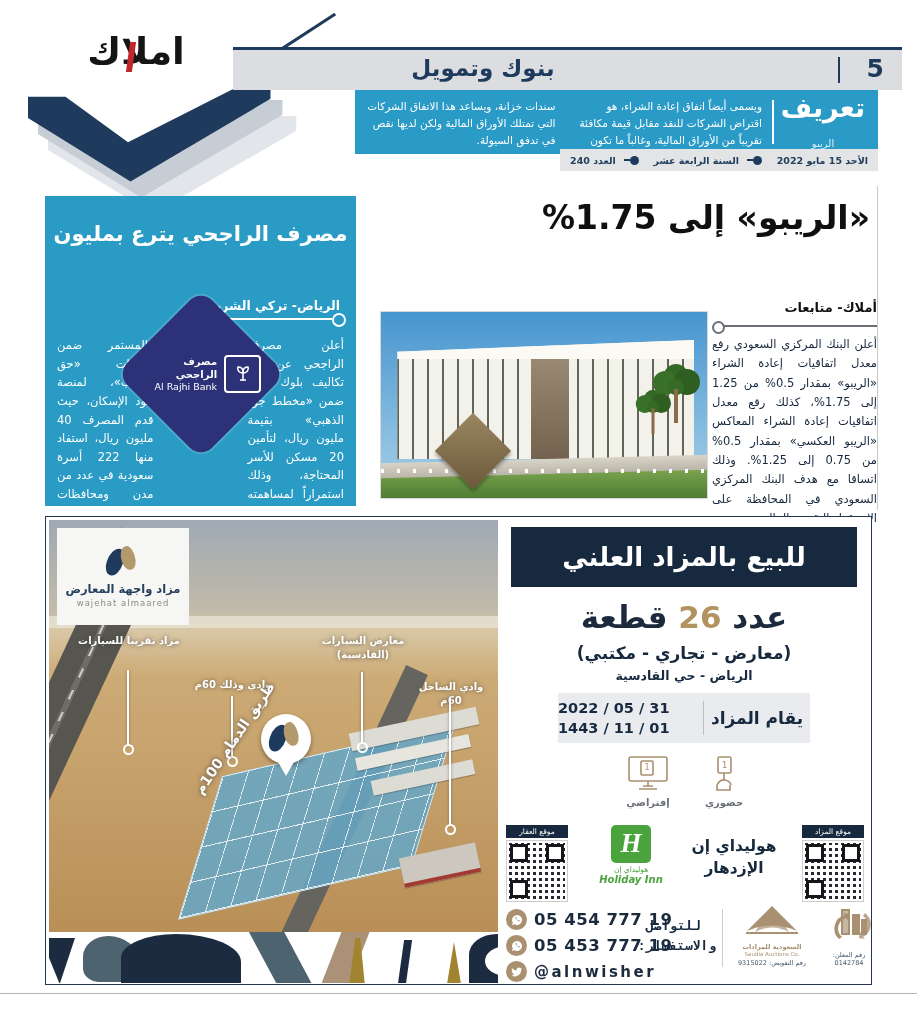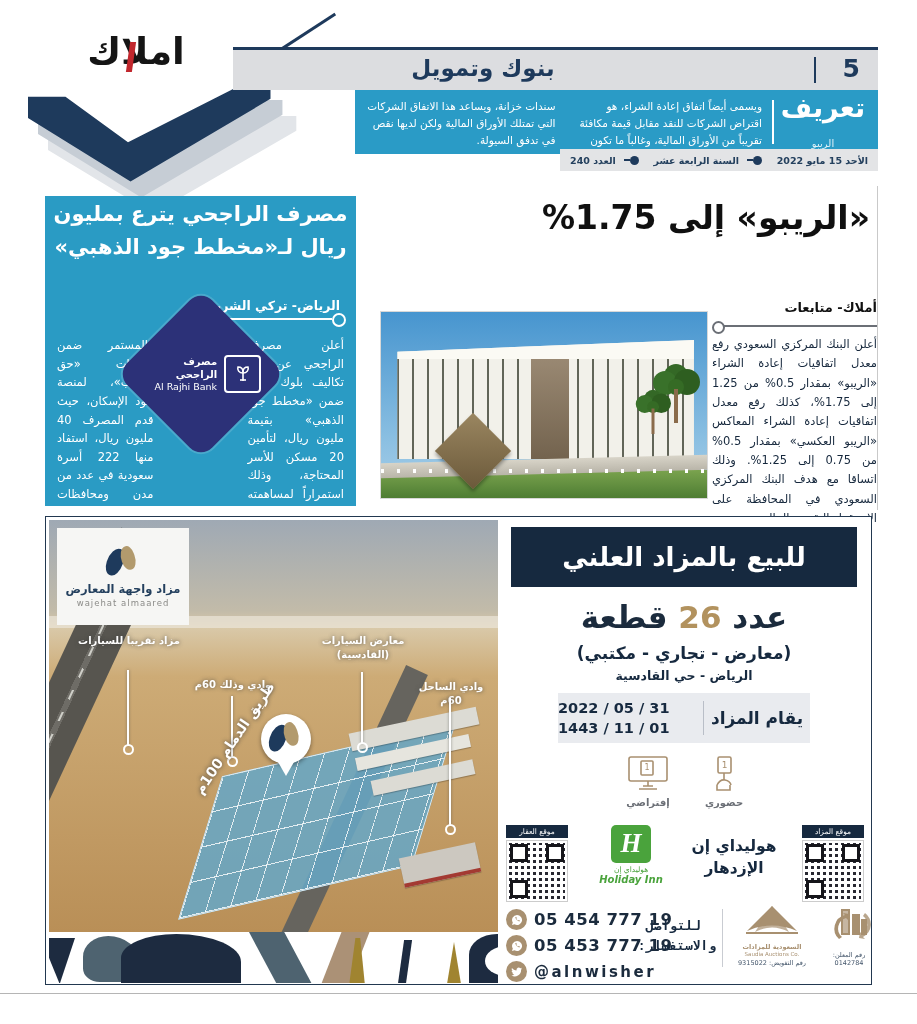--- a/index.html
+++ b/index.html
@@ -14,21 +14,21 @@
   .logo-red{position:absolute;left:100px;top:14px;width:6px;height:30px;background:#c1272d;transform:skewX(-8deg);}
   .chev{position:absolute;}
   .chev-g2{left:20px;top:88px;width:256px;height:106px;background:#e2e5e9;
            clip-path:polygon(0 12%,15% 12%,40% 55%,86% 0,97% 0,97% 14%,41% 92%,0 32%);}
   .chev-g1{left:10px;top:72px;width:252px;height:106px;background:#c6cdd5;
            clip-path:polygon(0 12%,15% 12%,40% 55%,86% 0,97% 0,97% 14%,41% 92%,0 32%);}
   .chev-n{left:0px;top:56px;width:250px;height:106px;background:#1e3a5c;
           clip-path:polygon(0 12%,15% 12%,40% 55%,86% 0,97% 0,97% 14%,41% 92%,0 32%);}
   .diag-line{left:236px;top:42px;width:108px;height:3px;background:#1e3a5c;transform:rotate(-33deg);}
 
-  .section-strip{left:233px;top:47px;width:645px;height:40px;background:#dcdde0;border-top:3px solid #1e3a5c;}
+  .section-strip{left:233px;top:47px;width:645px;height:40px;background:#dcdde0;border-top:3px solid #1e3a5c;padding-left:24px;}
   .section-title{position:absolute;left:120px;top:5px;width:260px;text-align:center;
                  font-size:23px;font-weight:bold;color:#1e3a5c;direction:rtl;}
   .pg-bar{position:absolute;right:62px;top:7px;bottom:7px;width:2px;background:#1e3a5c;}
   .pg-num{position:absolute;right:18px;top:4px;font-size:25px;font-weight:bold;color:#1e3a5c;}
 
   .defbox{left:355px;top:90px;width:523px;height:64px;background:#2a9bc6;}
   .def-title{position:absolute;right:12px;top:2px;width:86px;text-align:center;
              font-size:27px;font-weight:bold;color:#fff;direction:rtl;}
   .def-sub{position:absolute;right:12px;bottom:5px;width:86px;text-align:center;
            font-size:10px;color:#dff1f8;direction:rtl;}
@@ -39,21 +39,21 @@
   .date-strip{left:560px;top:149px;width:318px;height:22px;background:#e3e4e6;direction:rtl;
               display:flex;align-items:center;justify-content:space-between;padding:0 10px;box-sizing:border-box;
               font-size:9.5px;color:#24405e;font-weight:bold;}
   .dot-sep{width:9px;height:9px;border-radius:50%;background:#1e3a5c;position:relative;}
   .dot-sep::after{content:"";position:absolute;left:-6px;top:3.5px;width:6px;height:2px;background:#1e3a5c;}
 
   
   .rule-right{left:877px;top:186px;width:1px;height:324px;background:#c9c9c9;}
 
   .side-article{left:45px;top:196px;width:311px;height:310px;background:#2a9bc4;color:#fff;direction:rtl;}
-  .sa-head{padding-top:2px;text-align:center;font-size:21px;font-weight:bold;line-height:1.55;}
+  .sa-head{padding-top:22px;text-align:center;font-size:21px;font-weight:bold;line-height:1.55;}
   .sa-byline{position:absolute;right:16px;top:102px;font-size:12.5px;font-weight:bold;}
   .sa-line{position:absolute;right:24px;top:122px;width:140px;height:2px;background:#fff;}
   .sa-circ{position:absolute;right:10px;top:117px;width:10px;height:10px;border:2px solid #fff;border-radius:50%;background:#2a9bc4;}
   .sa-body{position:absolute;left:12px;right:12px;top:140px;bottom:8px;direction:rtl;
            column-count:2;column-gap:94px;font-size:11.5px;line-height:1.62;text-align:justify;}
   .sa-diamond{position:absolute;left:96px;top:118px;width:120px;height:120px;background:#2c3178;
               border-radius:16px;transform:rotate(45deg);box-shadow:0 0 0 2px rgba(255,255,255,.15);}
   .sa-d-inner{position:absolute;inset:0;transform:rotate(-45deg);display:flex;align-items:center;justify-content:center;gap:7px;direction:rtl;}
   .rajhi-box{width:34px;height:34px;border:2px solid #fff;border-radius:4px;display:flex;align-items:center;justify-content:center;}
   .rajhi-txt{text-align:right;line-height:1.3;}
@@ -228,21 +228,20 @@
     <span>السنة الرابعة عشر</span>
     <span class="dot-sep"></span>
     <span>العدد 240</span>
   </div>
 
   <div class="abs rule-right"></div>
 
   <div class="abs side-article">
     <div class="sa-head">
       <div>مصرف الراجحي يترع بمليون</div>
-      <div>ريال لـ«مخطط جود الذهبي»</div>
     </div>
     <div class="sa-byline">الرياض- تركي الشريف</div>
     <div class="sa-line"></div>
     <div class="sa-circ"></div>
     <div class="sa-body">أعلن مصرف الراجحي عن دفع تكاليف بلوك كامل ضمن «مخطط جود الذهبي» بقيمة مليون ريال، لتأمين 20 مسكن للأسر المحتاجة، وذلك استمراراً لمساهمته الاجتماعية ضمن مبادرات «حق وواجب». وجاء تبرع مصرف الراجحي امتدادا لدعم الدائم والمستمر ضمن مبادرات «حق وواجب»، لمنصة جود الإسكان، حيث قدم المصرف 40 مليون ريال، استفاد منها 222 أسرة سعودية في عدد من مدن ومحافظات المملكة، وساهم منسوبي المصرف في إقفال حالة دعم مسكن لأسرة في فترة ماضية</div>
     <div class="sa-diamond">
       <div class="sa-d-inner">
         <div class="rajhi-box">
           <svg width="22" height="22" viewBox="0 0 22 22">
               <g stroke="#fff" stroke-width="1.6" fill="none">

